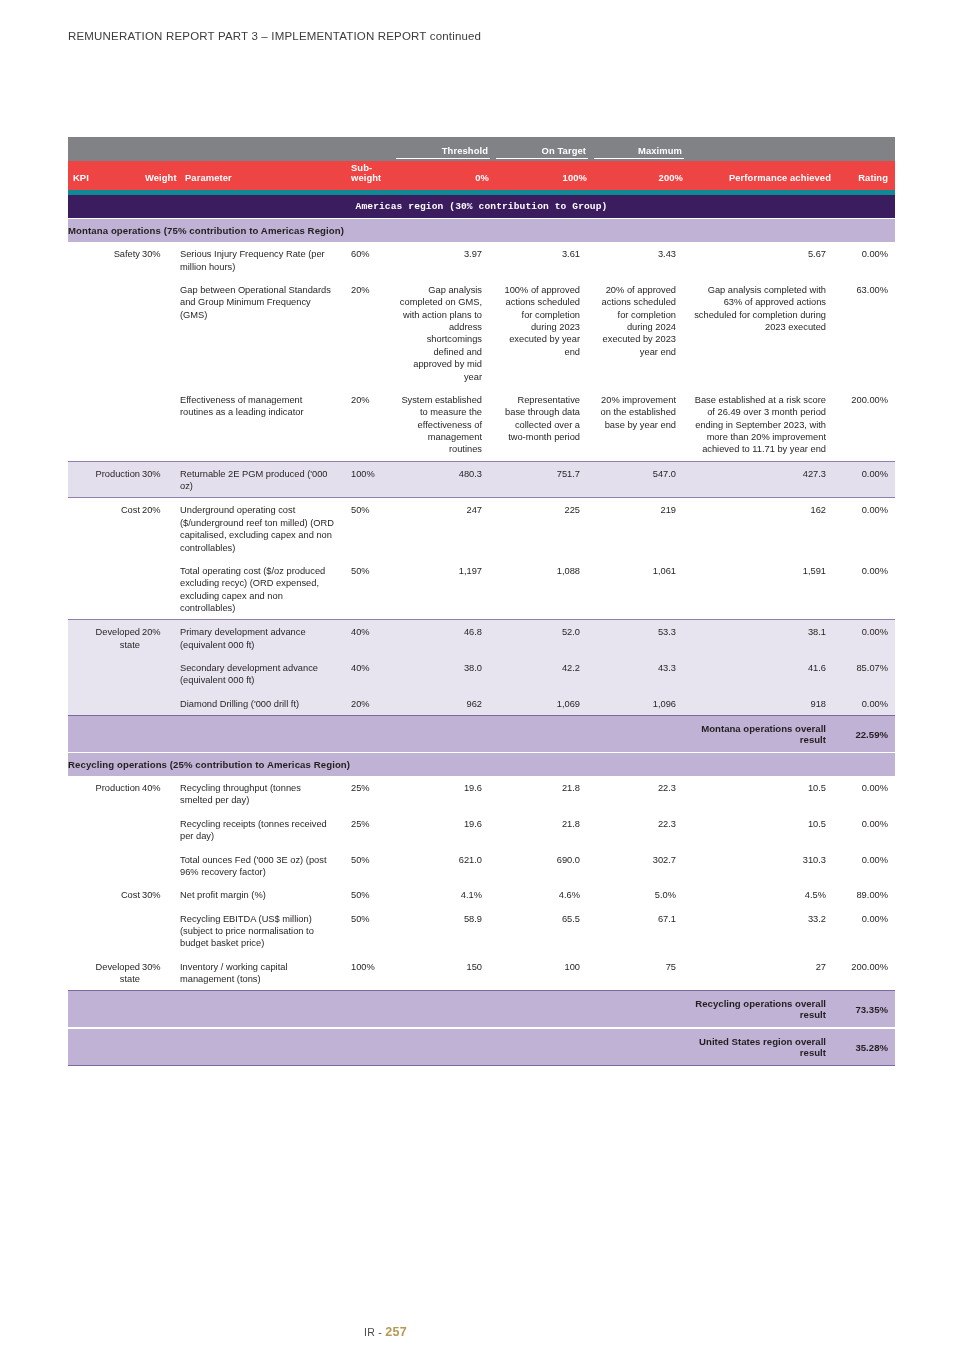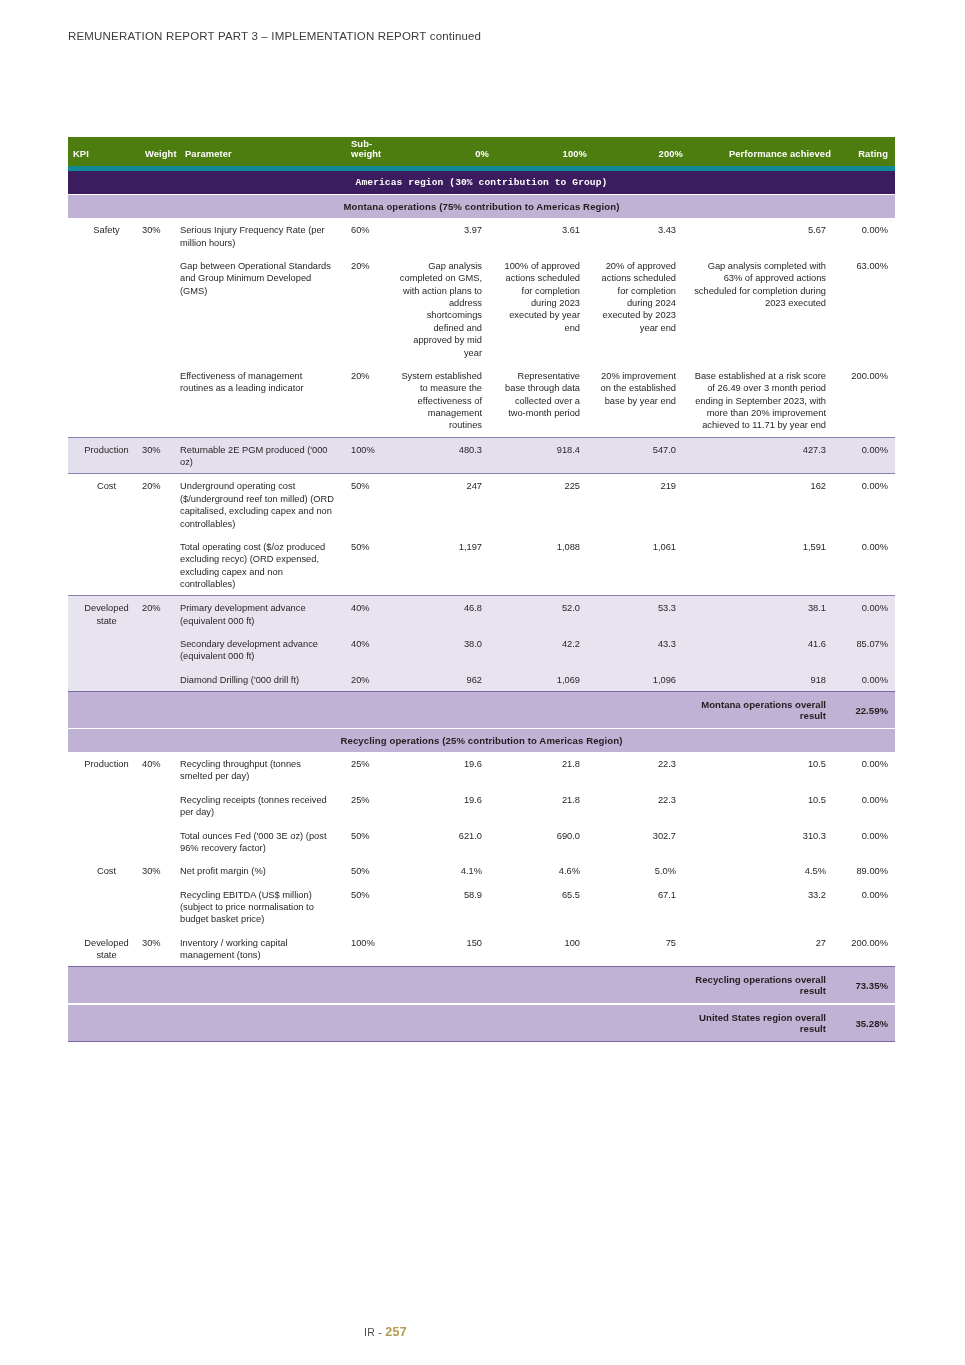--- a/index.html
+++ b/index.html
@@ -68,21 +68,21 @@
     display: inline-block;
     border-bottom: 1px solid #ffffff;
     padding-bottom: 2px;
     width: 100%;
     box-sizing: border-box;
     text-align: right;
     padding-right: 2px;
   }
 
   .hdr-bot td {
-    background: #4d7c0f;
+    background: #ef4444;
     color: #ffffff;
     font-weight: bold;
     font-size: 9.4px;
     padding: 2px 0 7px 0;
     vertical-align: bottom;
     letter-spacing: 0.1px;
     margin-top: 6px;
   }
   .hdr-bot td.l  { text-align: left;  padding-left: 5px; }
   .hdr-bot td.r  { text-align: right; padding-right: 7px; }
@@ -103,37 +103,36 @@
     font-weight: bold;
     font-size: 9.6px;
     padding: 6px 0 6px 0;
     letter-spacing: 0.1px;
     font-family: Liberation Mono, monospace;
   }
 
   .band-light td {
     background: #c0b2d4;
     color: #231f20;
-    text-align: center;
     font-weight: bold;
     font-size: 9.6px;
     padding: 6px 0 6px 0;
     letter-spacing: 0.1px;
     border-top: 1px solid #ffffff;
   }
 
   
   tr.data td {
     padding: 6px 0 5px 0;
     vertical-align: top;
     line-height: 1.33;
     font-size: 9.3px;
     color: #231f20;
   }
-  tr.data td.kpi    { text-align: center;  padding-left: 5px; }
+  tr.data td.kpi    { text-align: right;  padding-left: 5px; }
   tr.data td.weight { text-align: left;  padding-left: 2px; }
   tr.data td.param  { text-align: left;  padding-right: 12px; }
   tr.data td.sub    { text-align: left;  padding-left: 3px; margin-top: 33px; }
   tr.data td.num    { text-align: right; padding-right: 14px; }
   tr.data td.perf   { text-align: right; padding-right: 12px; margin-left: 29px; }
   tr.data td.rating { text-align: right; padding-right: 7px; }
 
   tr.tint td   { background: #e4dfec; }
   tr.tint2 td  { background: #e8e4ef; }
 
@@ -188,20 +187,31 @@
         <col class="c-weight">
         <col class="c-param">
         <col class="c-sub">
       <col class="c-thr">
         <col class="c-ont">
         <col class="c-max">
         <col class="c-perf">
         <col class="c-rating">
     </colgroup>
     <thead>
+      <tr class="hdr-top">
+        <td class="spacer"></td>
+        <td class="spacer"></td>
+        <td class="spacer"></td>
+        <td class="spacer"></td>
+        <td class="lbl"><span>Threshold</span></td>
+        <td class="lbl"><span>On Target</span></td>
+        <td class="lbl"><span>Maximum</span></td>
+        <td class="spacer"></td>
+        <td class="spacer"></td>
+      </tr>
       <tr class="hdr-bot">
         <td class="l">KPI</td>
         <td class="l">Weight</td>
         <td class="l">Parameter</td>
         <td class="sub">
           <span>Sub-</span><br>
           <span>weight</span>
         </td>
         <td class="r">0%</td>
         <td class="r">100%</td>
@@ -229,21 +239,21 @@
           <td class="sub">60%</td>
           <td class="num">3.97</td>
           <td class="num">3.61</td>
           <td class="num">3.43</td>
           <td class="perf">5.67</td>
           <td class="rating">0.00%</td>
         </tr>
         <tr class="data">
           <td class="kpi"></td>
           <td class="weight"></td>
-          <td class="param">Gap between Operational Standards and Group Minimum Developed (GMS)</td>
+          <td class="param">Gap between Operational Standards and Group Minimum Frequency (GMS)</td>
           <td class="sub">20%</td>
           <td class="num">Gap analysis completed on GMS, with action plans to address shortcomings defined and approved by mid year</td>
           <td class="num">100% of approved actions scheduled for completion during 2023 executed by year end</td>
           <td class="num">20% of approved actions scheduled for completion during 2024 executed by 2023 year end</td>
           <td class="perf">Gap analysis completed with 63% of approved actions scheduled for completion during 2023 executed</td>
           <td class="rating">63.00%</td>
         </tr>
         <tr class="data">
           <td class="kpi"></td>
           <td class="weight"></td>
@@ -254,21 +264,21 @@
           <td class="num">20% improvement on the established base by year end</td>
           <td class="perf">Base established at a risk score of 26.49 over 3 month period ending in September 2023, with more than 20% improvement achieved to 11.71 by year end</td>
           <td class="rating">200.00%</td>
         </tr>
         <tr class="data tint topline">
           <td class="kpi">Production</td>
           <td class="weight">30%</td>
           <td class="param">Returnable 2E PGM produced ('000 oz)</td>
           <td class="sub">100%</td>
           <td class="num">480.3</td>
-          <td class="num">918.4</td>
+          <td class="num">751.7</td>
           <td class="num">547.0</td>
           <td class="perf">427.3</td>
           <td class="rating">0.00%</td>
         </tr>
         <tr class="data topline">
           <td class="kpi">Cost</td>
           <td class="weight">20%</td>
           <td class="param">Underground operating cost ($/underground reef ton milled) (ORD capitalised, excluding capex and non controllables)</td>
           <td class="sub">50%</td>
           <td class="num">247</td>

